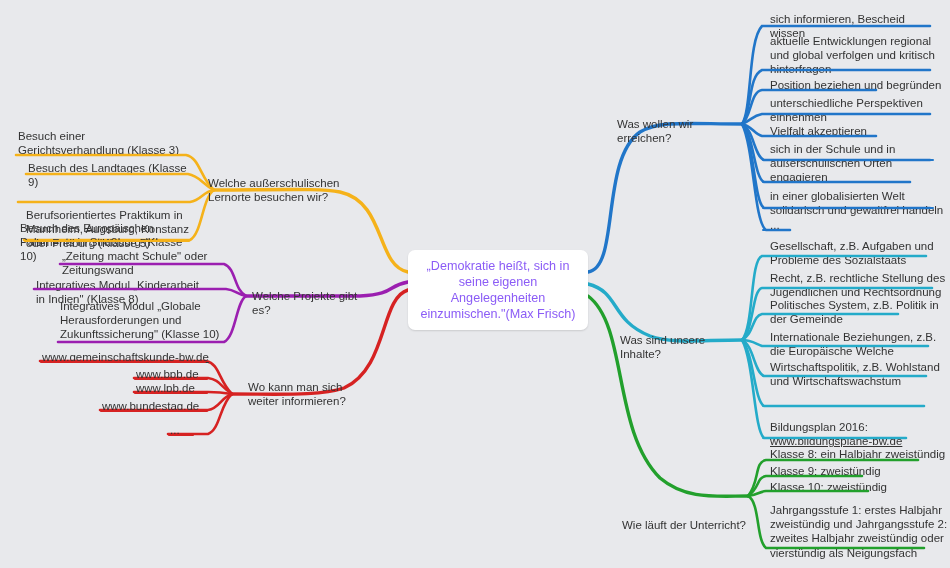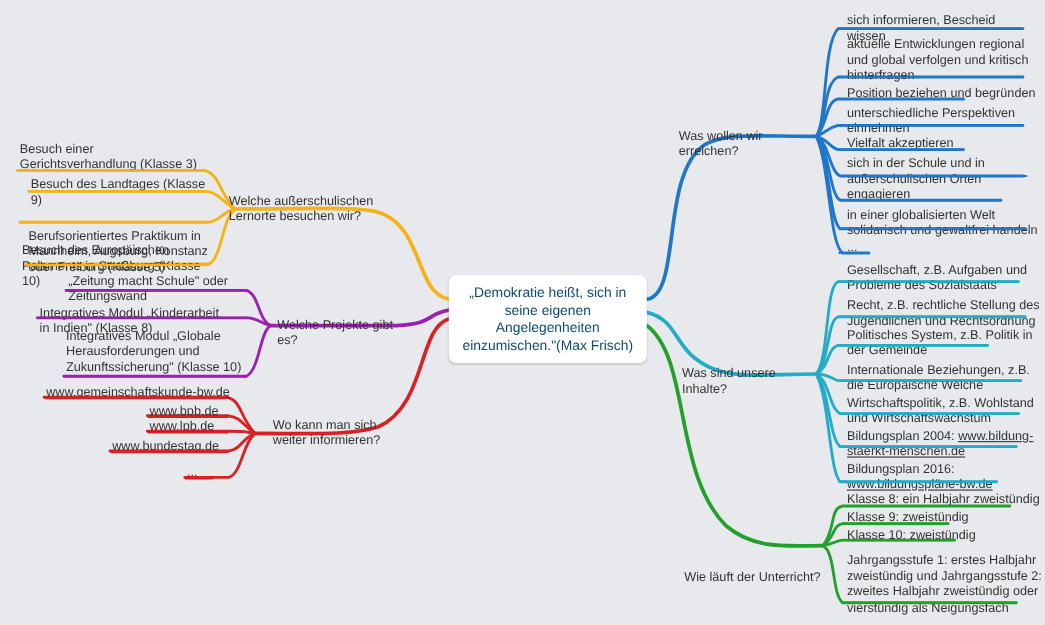--- a/index.html
+++ b/index.html
@@ -18,21 +18,21 @@
   .branch-label{position:absolute;color:#333333;font-size:11.5px;line-height:14.2px;white-space:pre-line;}
   #center{
     position:absolute;
     left:408px;top:250px;
     width:180px;
     padding:8px 9px;
     background:#ffffff;
     border-radius:7px;
     box-shadow:0 1px 2px rgba(0,0,0,.13);
     text-align:center;
-    color:#0c4a6e;
+    color:#8b5cf6;
     font-size:12.6px;
     line-height:16px;
     box-sizing:border-box;
   }
 </style>
 </head>
 <body>
 
 <div id="canvas">
 
@@ -124,21 +124,20 @@
 
   <div class="leaf" style="left:770px;top:298px;width:172px;">Politisches System, z.B. Politik in der Gemeinde</div>
   <div class="underline" style="left:762px;top:313px;width:136px;background:#24abc9;"></div>
 
   <div class="leaf" style="left:770px;top:330px;width:176px;">Internationale Beziehungen, z.B. die Europäische Welche</div>
   <div class="underline" style="left:762px;top:345px;width:166px;background:#24abc9;"></div>
 
   <div class="leaf" style="left:770px;top:360px;width:176px;">Wirtschaftspolitik, z.B. Wohlstand und Wirtschaftswachstum</div>
   <div class="underline" style="left:762px;top:375px;width:164px;background:#24abc9;"></div>
 
-  <div class="leaf" style="left:770px;top:390px;width:176px;"><span>Bildungsplan 2004: </span><span class="url">www.bildung-staerkt-menschen.de</span></div>
   <div class="underline" style="left:762px;top:405px;width:162px;background:#24abc9;"></div>
 
   <div class="leaf" style="left:770px;top:420px;width:176px;"><span>Bildungsplan 2016: </span><span class="url">www.bildungspläne-bw.de</span></div>
   <div class="underline" style="left:762px;top:437px;width:144px;background:#24abc9;"></div>
 
   <div class="branch-label" style="left:622px;top:518px;width:126px;">Wie läuft der Unterricht?</div>
 
   <div class="leaf" style="left:770px;top:447px;width:176px;">Klasse 8: ein Halbjahr zweistündig</div>
   <div class="underline" style="left:766px;top:459px;width:152px;background:#22a02c;"></div>
 

